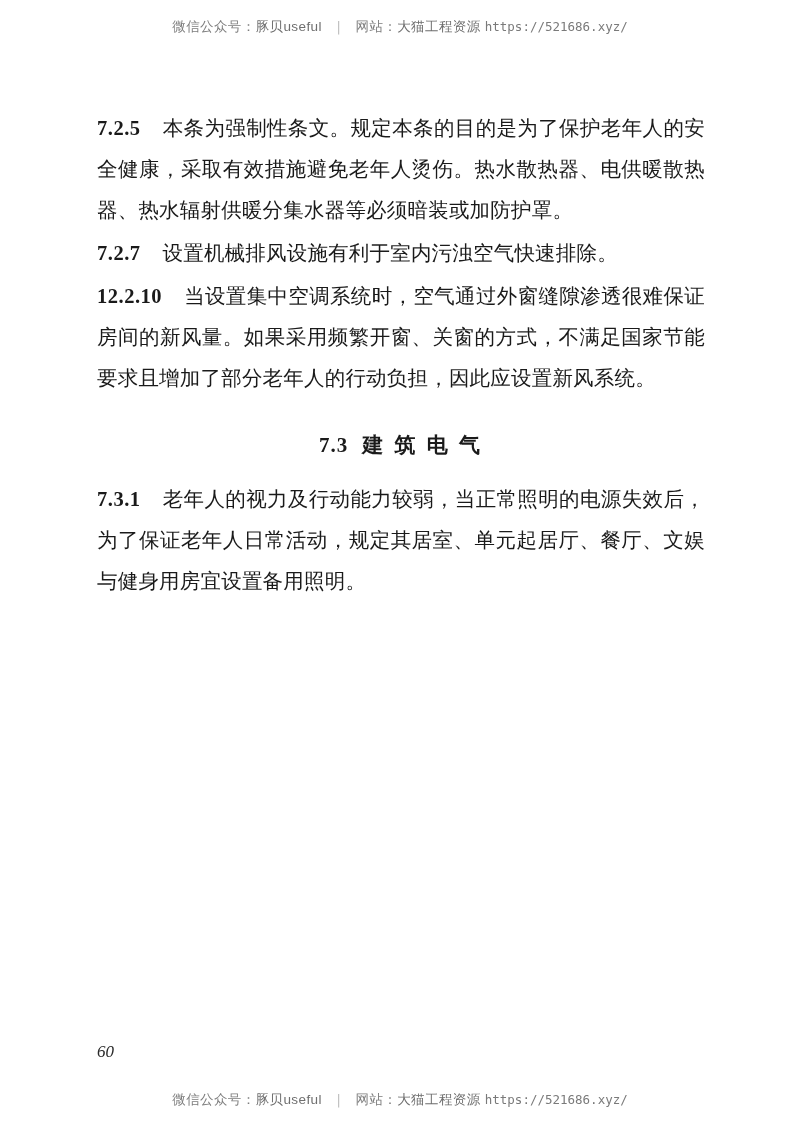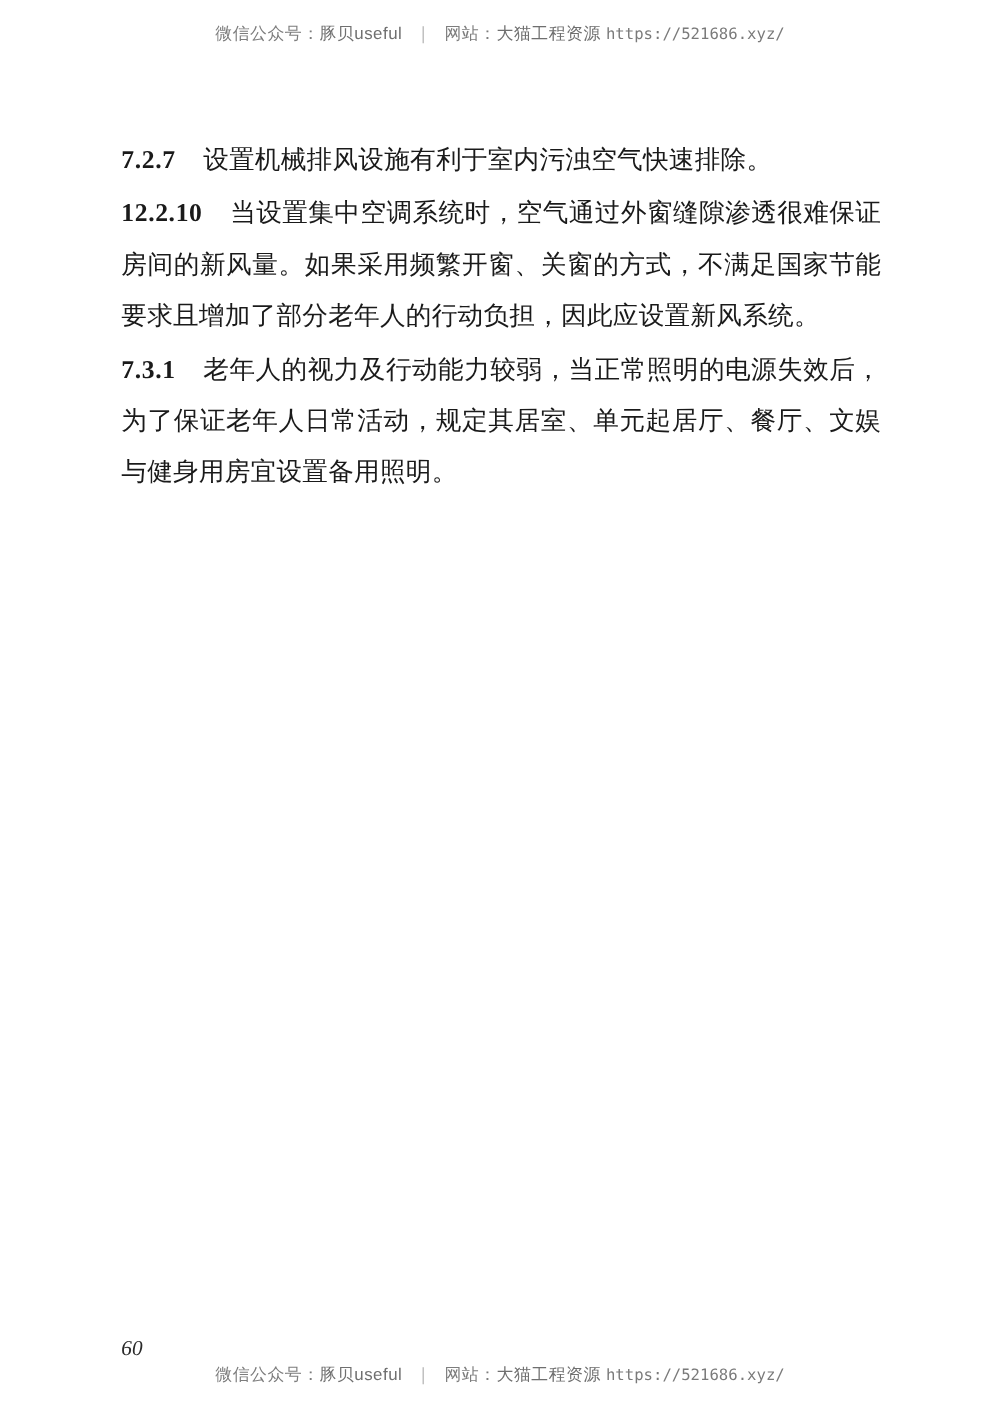--- a/index.html
+++ b/index.html
@@ -82,47 +82,49 @@
     line-height: 40px;
   }
   h2.section .snum {
     letter-spacing: 1px;
     margin-right: 14px;
   }
 
   .page-number {
     position: absolute;
     left: 97px;
-    bottom: 42px;
+    bottom: 69px;
     font-size: 17px;
     font-family: "Liberation Serif", "DejaVu Serif", serif;
     color: #2a2a2a;
     font-style: italic;
   }
 </style>
 </head>
 <body>
 
 <div class="page">
 
   <div class="wm wm-top">
     <span class="lbl">微信公众号：</span><span class="val">豚贝useful</span><span class="sep">｜</span><span class="lbl">网站：</span><span class="val">大猫工程资源</span> <span class="url">https://521686.xyz/</span>
   </div>
 
   <div class="content">
 
 
+    <p class="para"><span class="num">7.2.5</span><span class="gap"></span><span>本条为强制性条文。规定本条的目的是为了保护老年人的安全健康，采取有效措施避免老年人烫伤。热水散热器、电供暖散热器、热水辐射供暖分集水器等必须暗装或加防护罩。</span></p>
 
 
     <p class="para"><span class="num">7.2.7</span><span class="gap"></span><span>设置机械排风设施有利于室内污浊空气快速排除。</span></p>
 
 
 
     <p class="para"><span class="num">12.2.10</span><span class="gap"></span><span>当设置集中空调系统时，空气通过外窗缝隙渗透很难保证房间的新风量。如果采用频繁开窗、关窗的方式，不满足国家节能要求且增加了部分老年人的行动负担，因此应设置新风系统。</span></p>
 
+    <h2 class="section"><span class="snum">7.3</span><span>建 筑 电 气</span></h2>
 
     <p class="para"><span class="num">7.3.1</span><span class="gap"></span><span>老年人的视力及行动能力较弱，当正常照明的电源失效后，为了保证老年人日常活动，规定其居室、单元起居厅、餐厅、文娱与健身用房宜设置备用照明。</span></p>
 
   </div>
 
   <div class="page-number">60</div>
 
   <div class="wm wm-bottom">
     <span class="lbl">微信公众号：</span><span class="val">豚贝useful</span><span class="sep">｜</span><span class="lbl">网站：</span><span class="val">大猫工程资源</span> <span class="url">https://521686.xyz/</span>
   </div>

